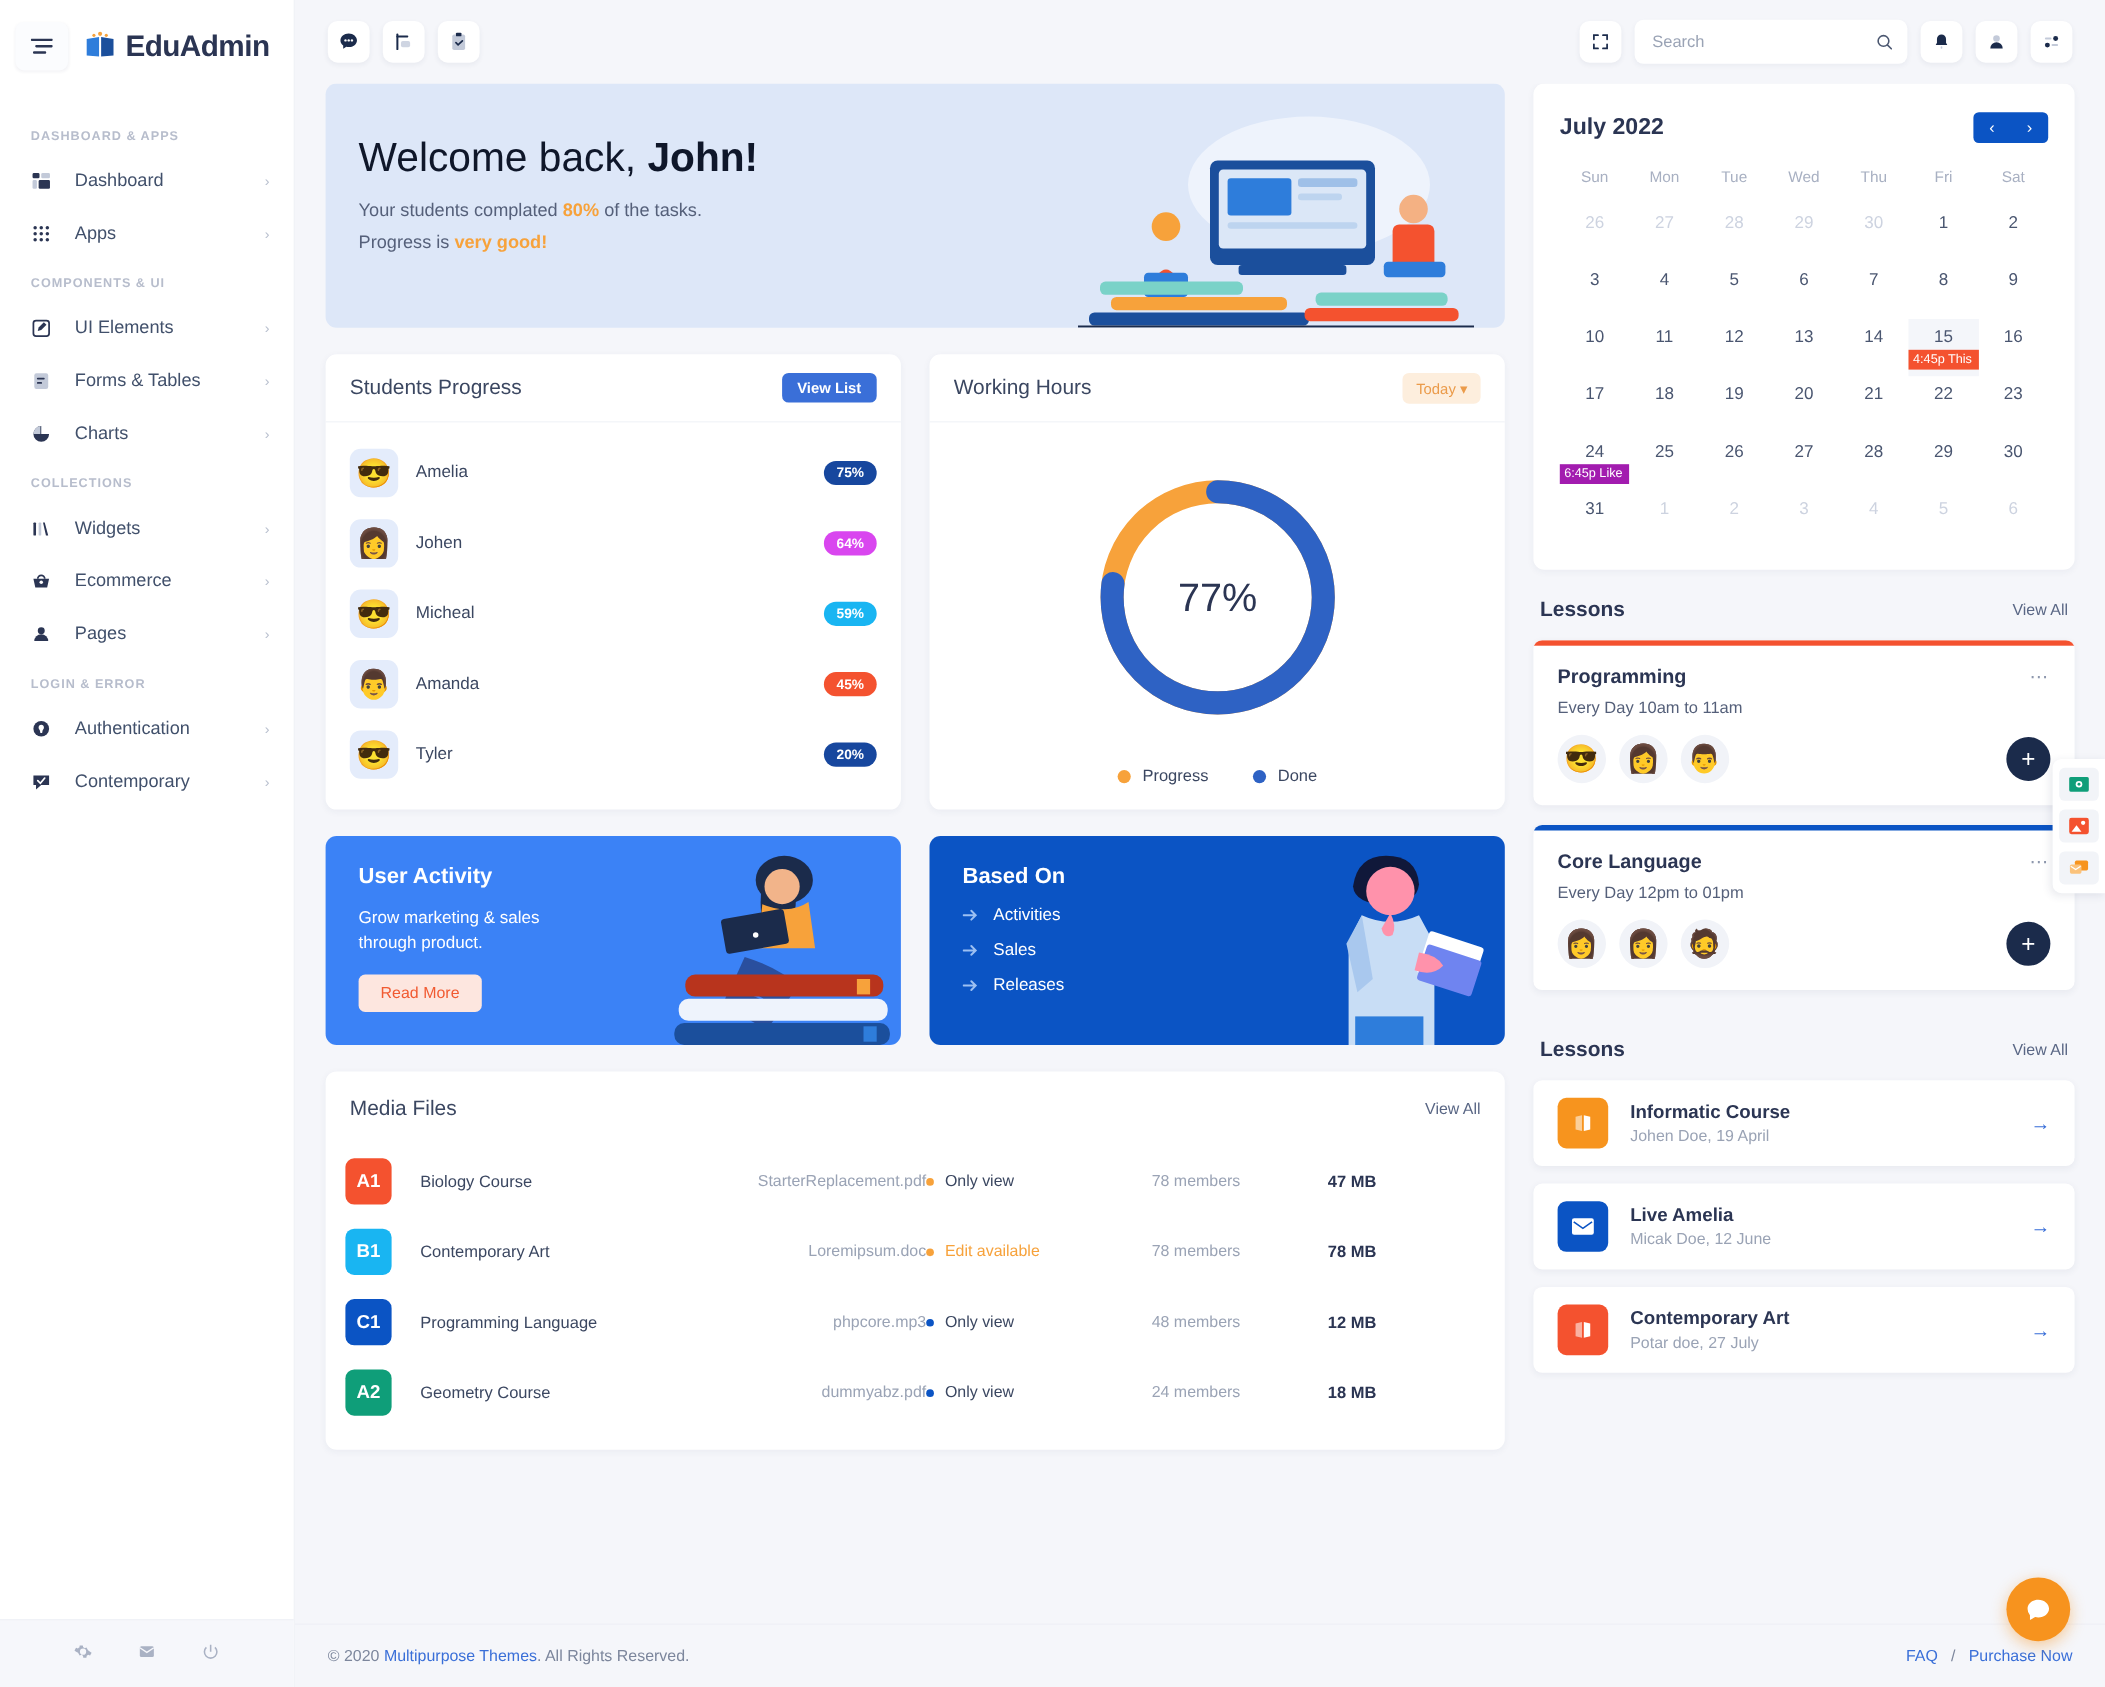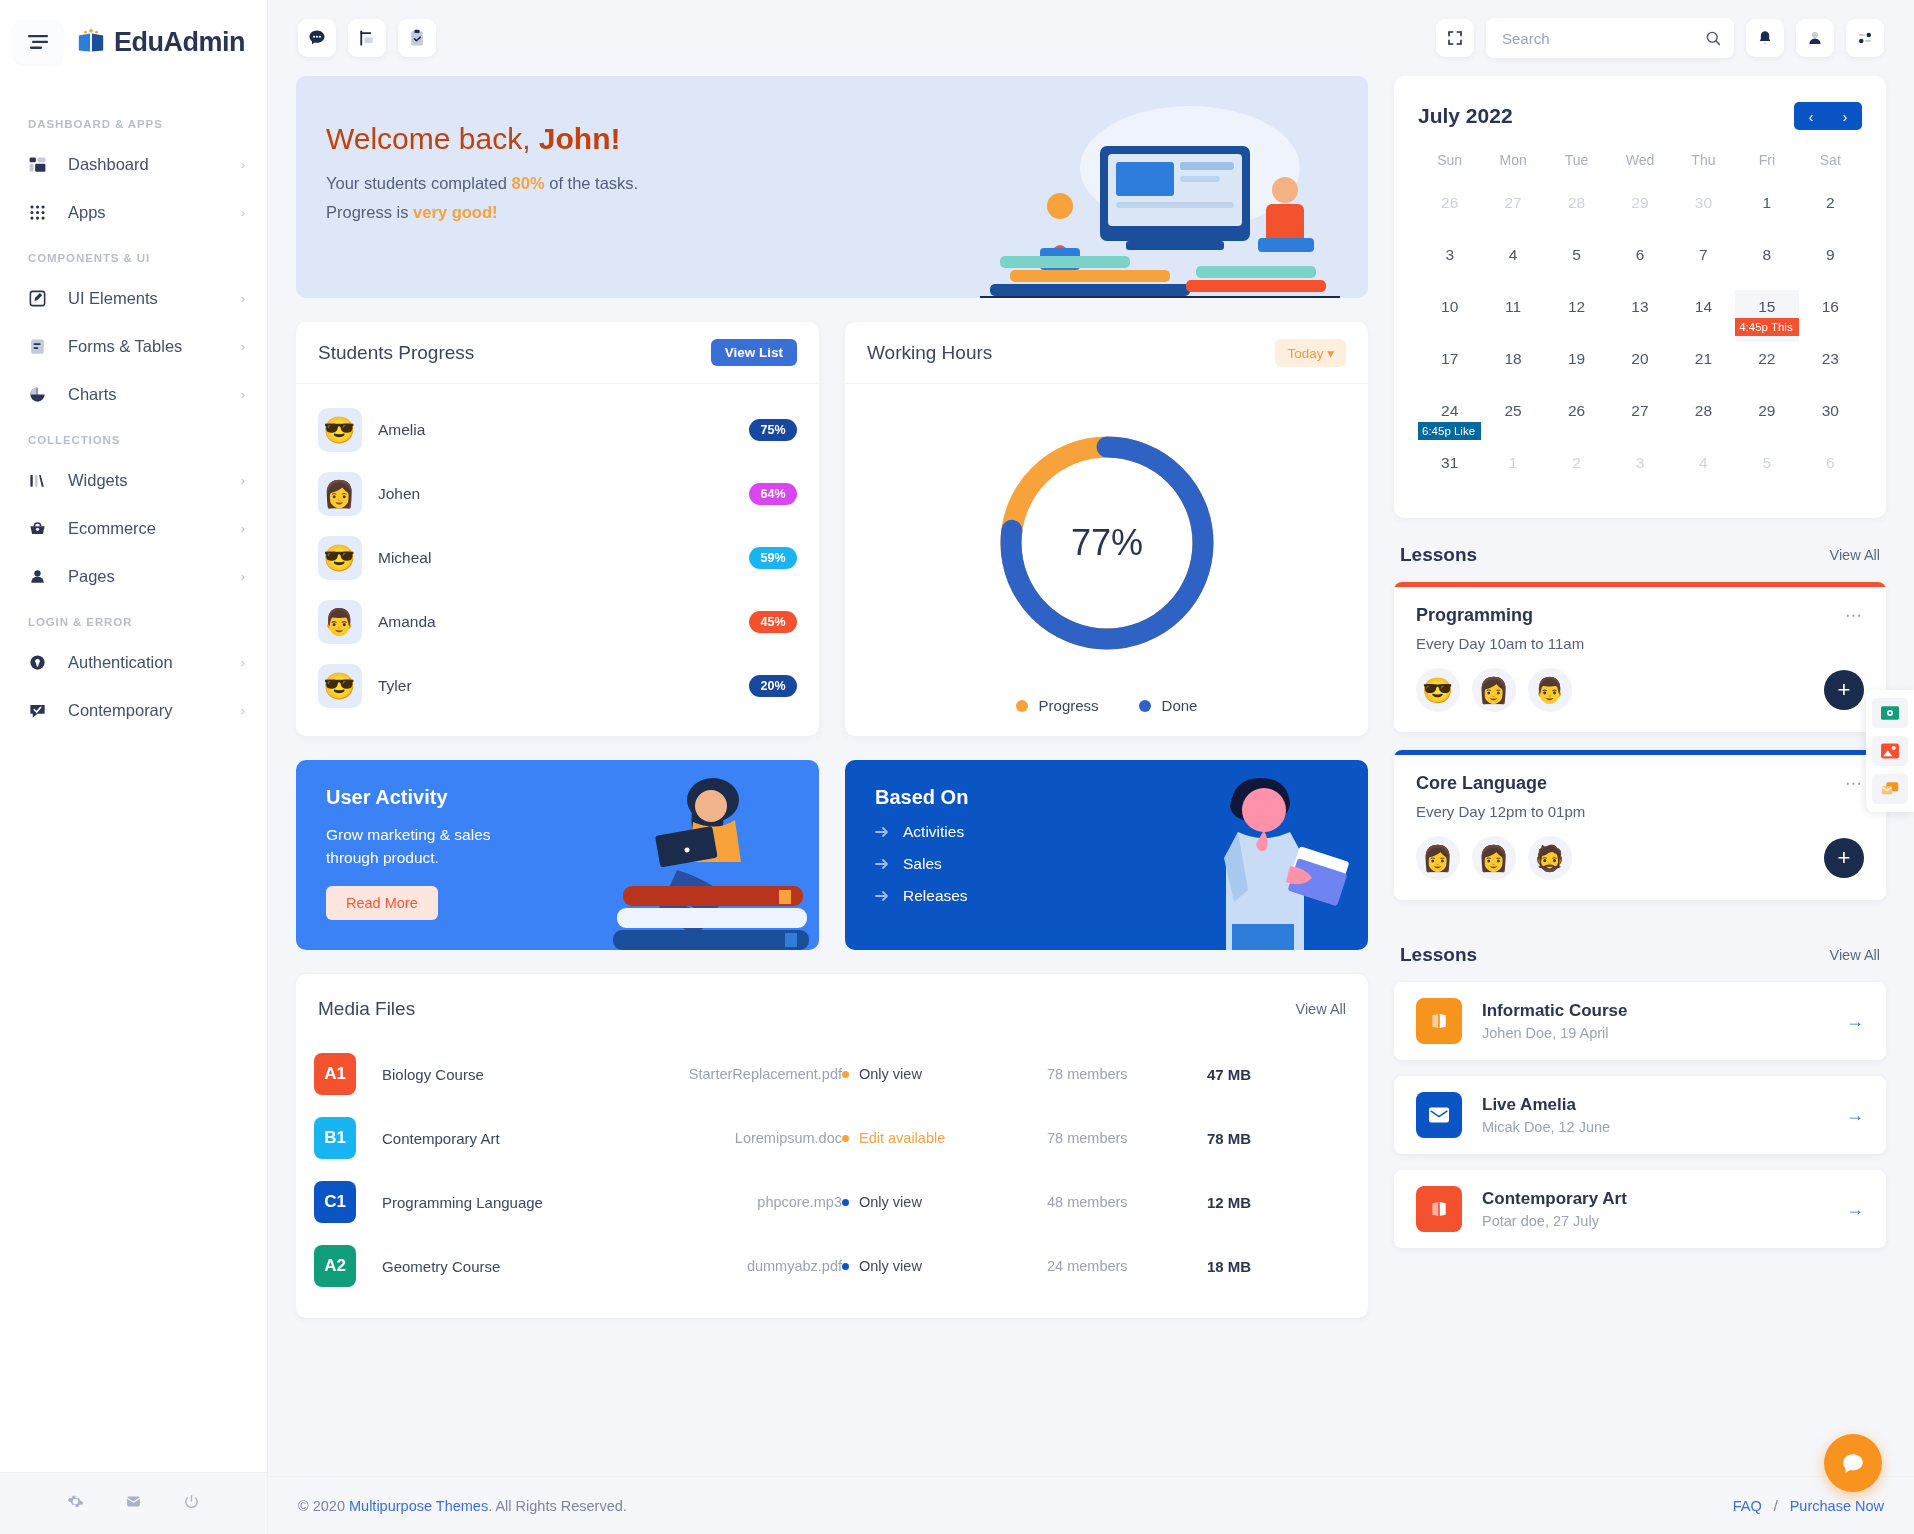--- a/index.html
+++ b/index.html
@@ -74,21 +74,21 @@
   .col-left { flex: 1; min-width: 0; }
   .col-right { width: 492px; flex: 0 0 492px; }
 
   .card { background: #fff; border-radius: 10px; box-shadow: 0 2px 7px rgba(40,50,90,.05); }
 
   
   .welcome {
     background: #dde7f8; border-radius: 10px; height: 222px;
     position: relative; overflow: hidden; padding: 46px 0 0 30px;
   }
-  .welcome h1 { font-size: 30px; font-weight: 400; color: #c2410c; margin-bottom: 18px; }
+  .welcome h1 { font-size: 37px; font-weight: 400; color: #0f172a; margin-bottom: 18px; }
   .welcome h1 b { font-weight: 700; }
   .welcome p { font-size: 16.5px; color: #55607a; margin-bottom: 10px; }
   .welcome p .hi { color: #f7a23b; font-weight: 700; }
   .welcome-art { position: absolute; right: 8px; bottom: 0; width: 420px; height: 200px; }
 
   .row2 { display: flex; gap: 26px; margin-top: 24px; }
   .card-head {
     height: 62px; display: flex; align-items: center; justify-content: space-between;
     padding: 0 22px; border-bottom: 1px solid #f0f2f7;
   }
@@ -753,21 +753,21 @@
                 <span>21</span>
               </div>
               <div class="cal-cell">
                 <span>22</span>
               </div>
               <div class="cal-cell">
                 <span>23</span>
               </div>
               <div class="cal-cell">
                 <span>24</span>
-                <span class="cal-ev" style="background: #0369a1;">6:45p Like</span>
+                <span class="cal-ev" style="background: #a21caf;">6:45p Like</span>
               </div>
               <div class="cal-cell">
                 <span>25</span>
               </div>
               <div class="cal-cell">
                 <span>26</span>
               </div>
               <div class="cal-cell">
                 <span>27</span>
               </div>

